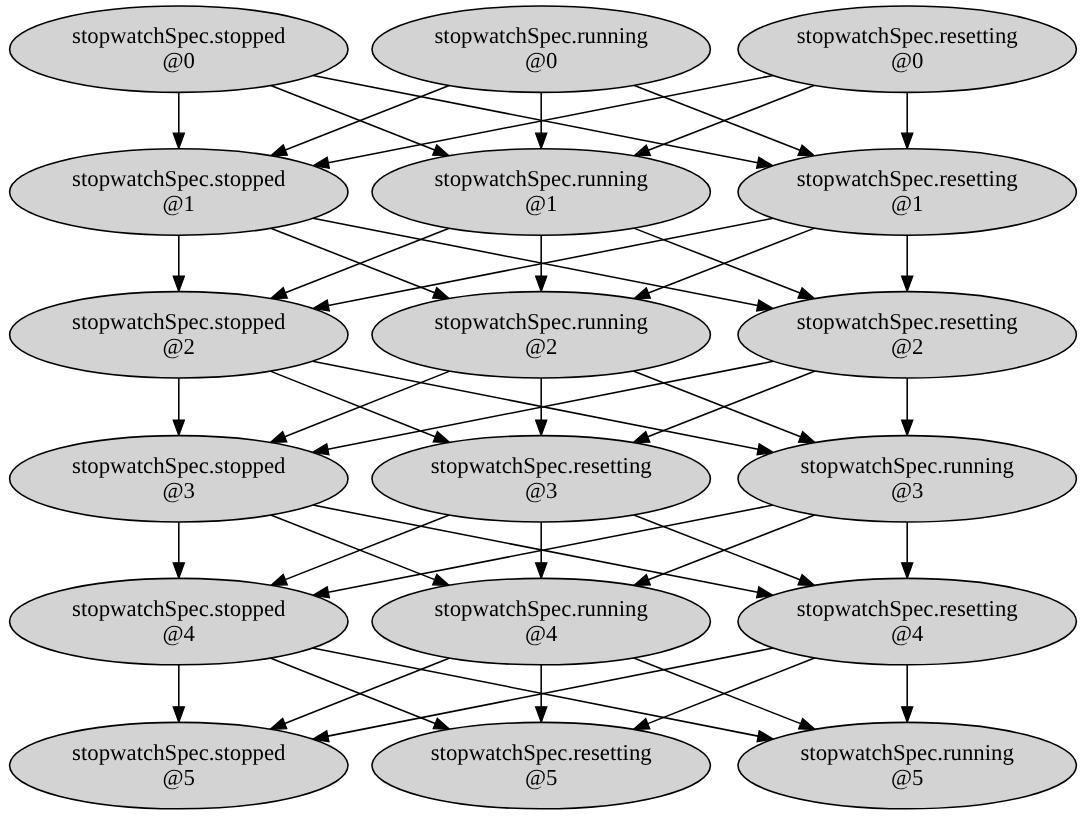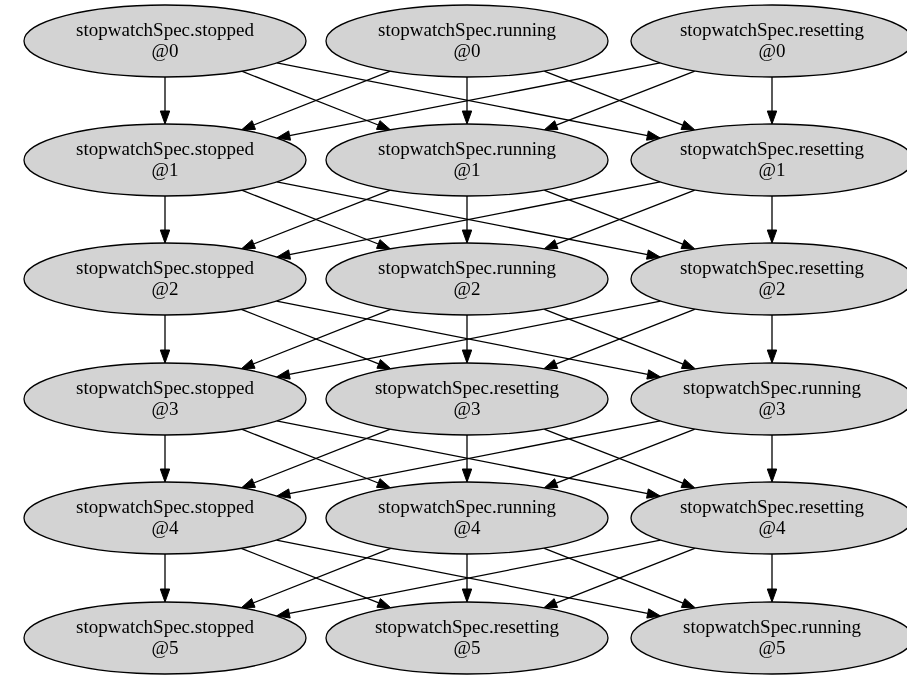--- a/index.html
+++ b/index.html
@@ -8,21 +8,20 @@
     background: #ffffff;
     width: 907px;
     height: 681px;
     overflow: hidden;
     font-family: "Liberation Serif", "DejaVu Serif", serif;
   }
   #canvas-wrap {
     width: 746px;
     height: 681px;
     background: #ffffff;
-    padding-left: 16px;
   }
   svg { display: block; }
   .graph-edge-line {
     stroke: #000000;
     stroke-width: 1.3;
     fill: none;
   }
   .graph-arrowhead {
     fill: #000000;
     stroke: #000000;

